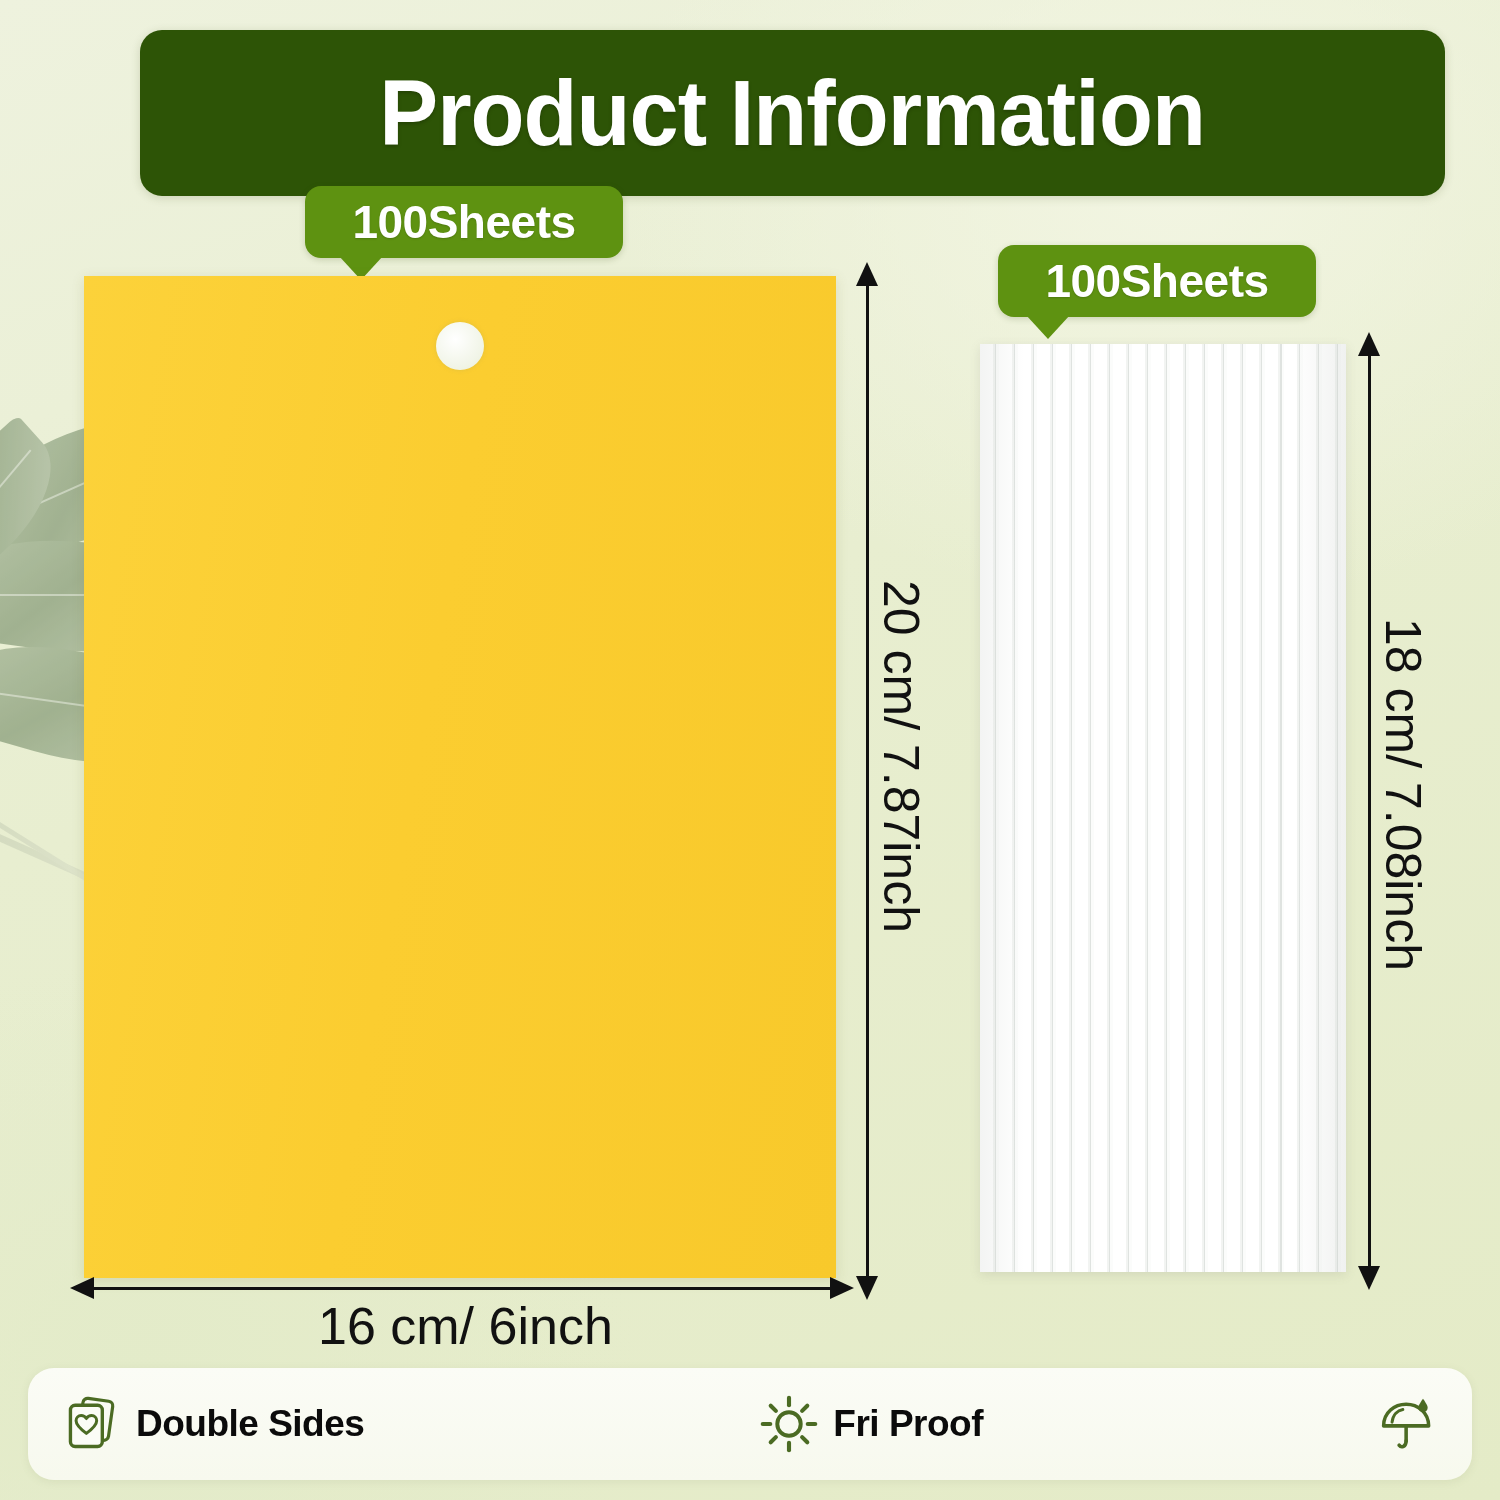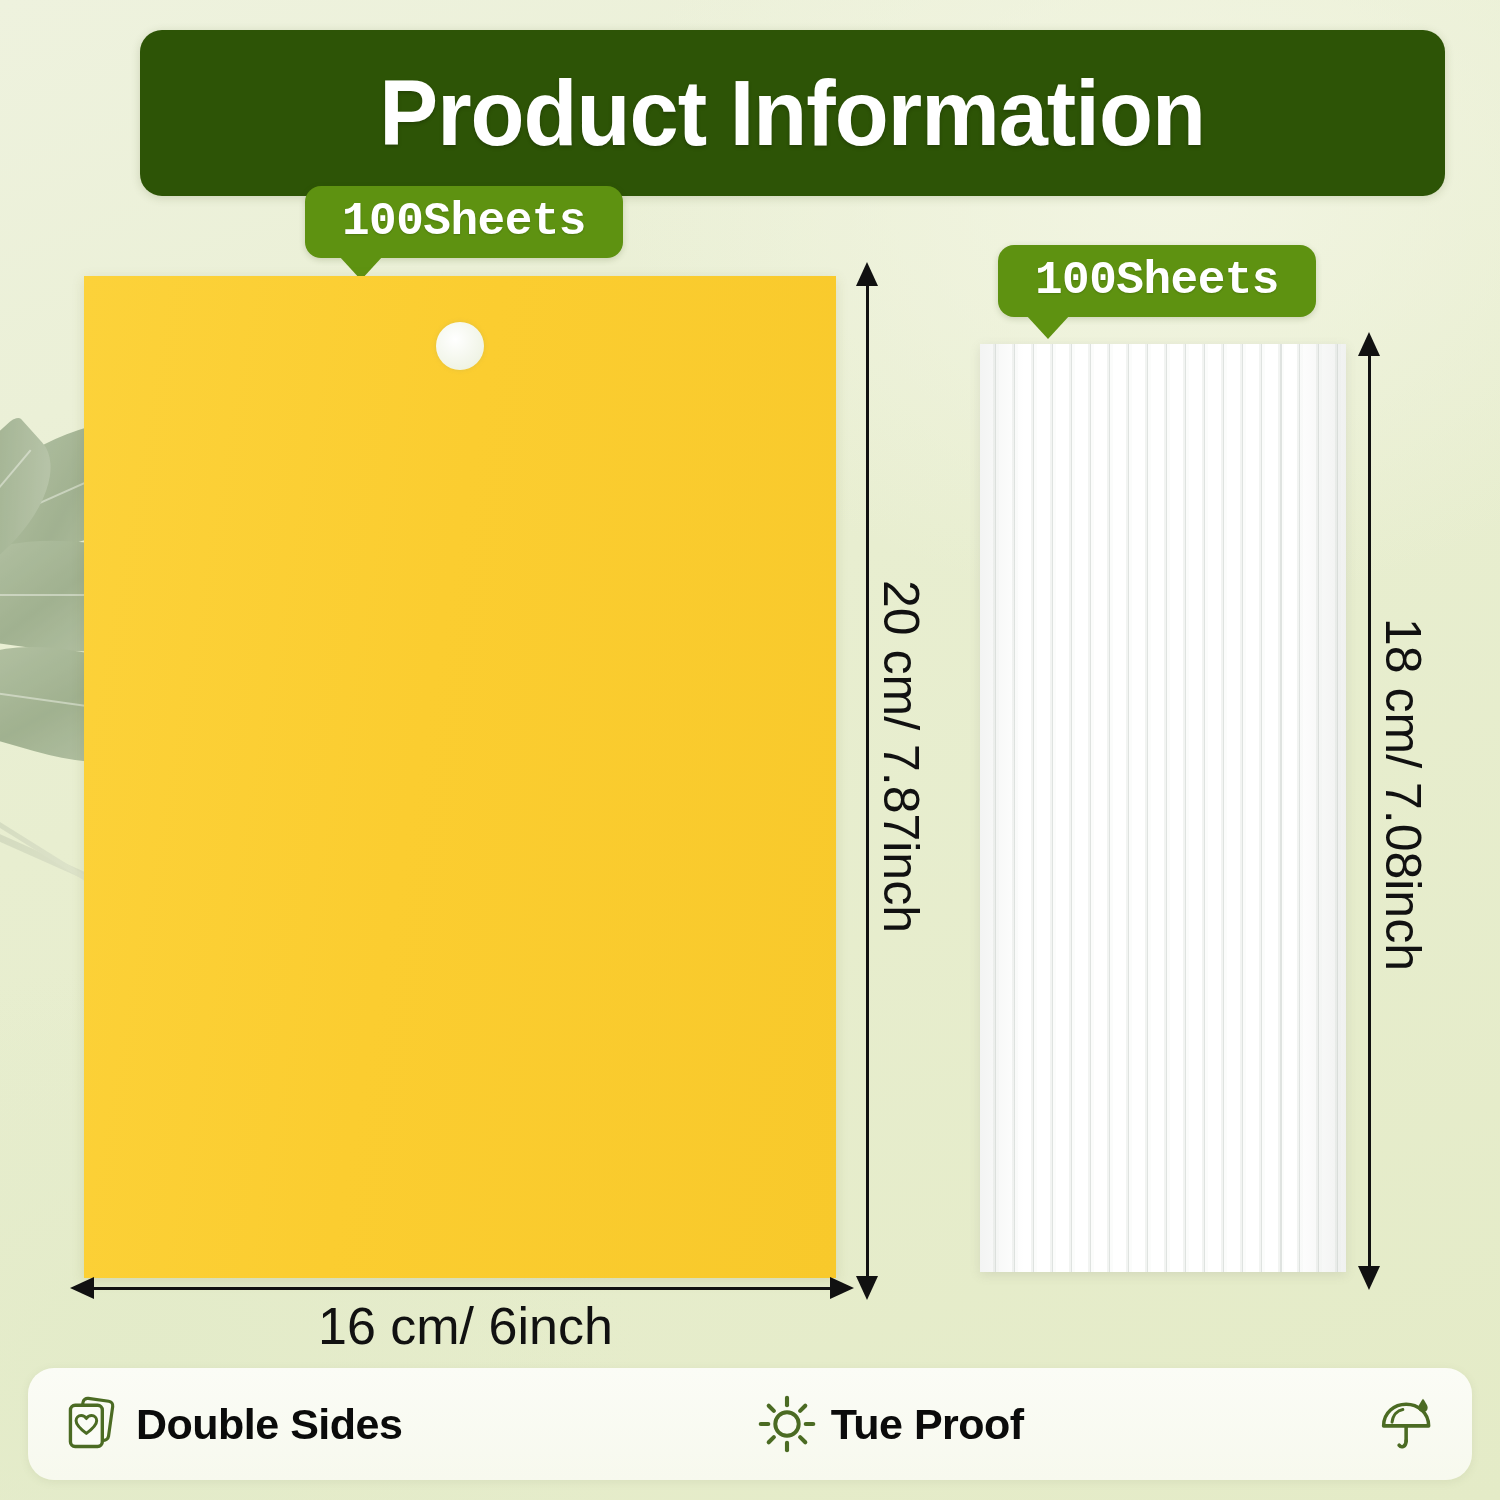--- a/index.html
+++ b/index.html
@@ -36,21 +36,21 @@
   .title-banner .txt{
     color:#ffffff;font-size:92px;font-weight:700;letter-spacing:-1px;
     line-height:1;white-space:nowrap;
     text-shadow:0 2px 4px rgba(0,0,0,.22);
     transform:scaleX(.96);
   }
 
   
   .badge{position:absolute;background:#5e9211;border-radius:16px;
          display:flex;align-items:center;justify-content:center;
-         box-shadow:0 2px 6px rgba(60,80,20,.2);font-family:Liberation Mono, monospace;}
+         box-shadow:0 2px 6px rgba(60,80,20,.2);}
   .badge .btxt{color:#fff;font-size:46px;font-weight:700;white-space:nowrap;letter-spacing:-.5px;
                text-shadow:0 1px 2px rgba(0,0,0,.18);}
   .badge .tail{position:absolute;bottom:-22px;left:34px;width:0;height:0;
                border-left:22px solid transparent;border-right:22px solid transparent;
                border-top:24px solid #5e9211;}
   #badge-left{left:305px;top:186px;width:318px;height:72px;}
   #badge-right{left:998px;top:245px;width:318px;height:72px;}
   #badge-right .tail{left:28px;}
 
   
@@ -93,21 +93,21 @@
   
   .feature-bar{
     position:absolute;left:28px;top:1368px;width:1444px;height:112px;
     background:linear-gradient(180deg,#fbfcf6 0%, #f7f9ee 100%);
     border-radius:26px;
     display:flex;align-items:center;justify-content:space-between;
     padding:0 34px;box-sizing:border-box;
     box-shadow:0 2px 8px rgba(120,130,90,.12);
   }
   .feature{display:flex;align-items:center;gap:14px;}
-  .feature .flabel{font-size:43px;font-weight:700;color:#0b0b0b;white-space:nowrap;letter-spacing:-.5px;}
+  .feature .flabel{font-size:37px;font-weight:700;color:#0b0b0b;white-space:nowrap;letter-spacing:-.5px;}
   .ficon{width:60px;height:60px;flex:0 0 60px;display:block;}
 </style>
 </head>
 <body>
 
 <div id="stage">
 
   <div class="leaf-wrap">
     <div class="leaf" style="left:10px;top:30px;width:230px;height:108px;transform:rotate(-16deg);"></div>
     <div class="leaf" style="left:-20px;top:140px;width:250px;height:112px;transform:rotate(8deg);"></div>
@@ -170,21 +170,21 @@
           <line x1="32" y1="4" x2="32" y2="12"></line>
           <line x1="32" y1="52" x2="32" y2="60"></line>
           <line x1="4" y1="32" x2="12" y2="32"></line>
           <line x1="52" y1="32" x2="60" y2="32"></line>
           <line x1="12.5" y1="12.5" x2="18" y2="18"></line>
           <line x1="46" y1="46" x2="51.5" y2="51.5"></line>
           <line x1="51.5" y1="12.5" x2="46" y2="18"></line>
           <line x1="18" y1="46" x2="12.5" y2="51.5"></line>
         </g>
       </svg>
-      <span class="flabel">Tue Proof</span>
+      <span class="flabel">Fri Proof</span>
     </div>
 
     <div class="feature">
       <svg class="ficon" viewBox="0 0 64 64">
         <path d="M6 34 C6 19.6 17.6 11 30 11 C42.4 11 54 19.6 54 34 Z" fill="none" stroke="#4b6b23" stroke-width="3.8" stroke-linejoin="round"></path>
         <path d="M15 30 C16 22 21 17.5 26.5 16.5" fill="none" stroke="#4b6b23" stroke-width="3.2" stroke-linecap="round"></path>
         <line x1="30" y1="34" x2="30" y2="50" stroke="#4b6b23" stroke-width="3.8" stroke-linecap="round"></line>
         <path d="M30 50 C30 56 25 58 22.5 54.5" fill="none" stroke="#4b6b23" stroke-width="3.8" stroke-linecap="round"></path>
         <path d="M48 5 C48 5 53 11.5 53 14.6 C53 17.3 50.8 19.3 48 19.3 C45.2 19.3 43 17.3 43 14.6 C43 11.5 48 5 48 5 Z" fill="#4b6b23"></path>
       </svg>

